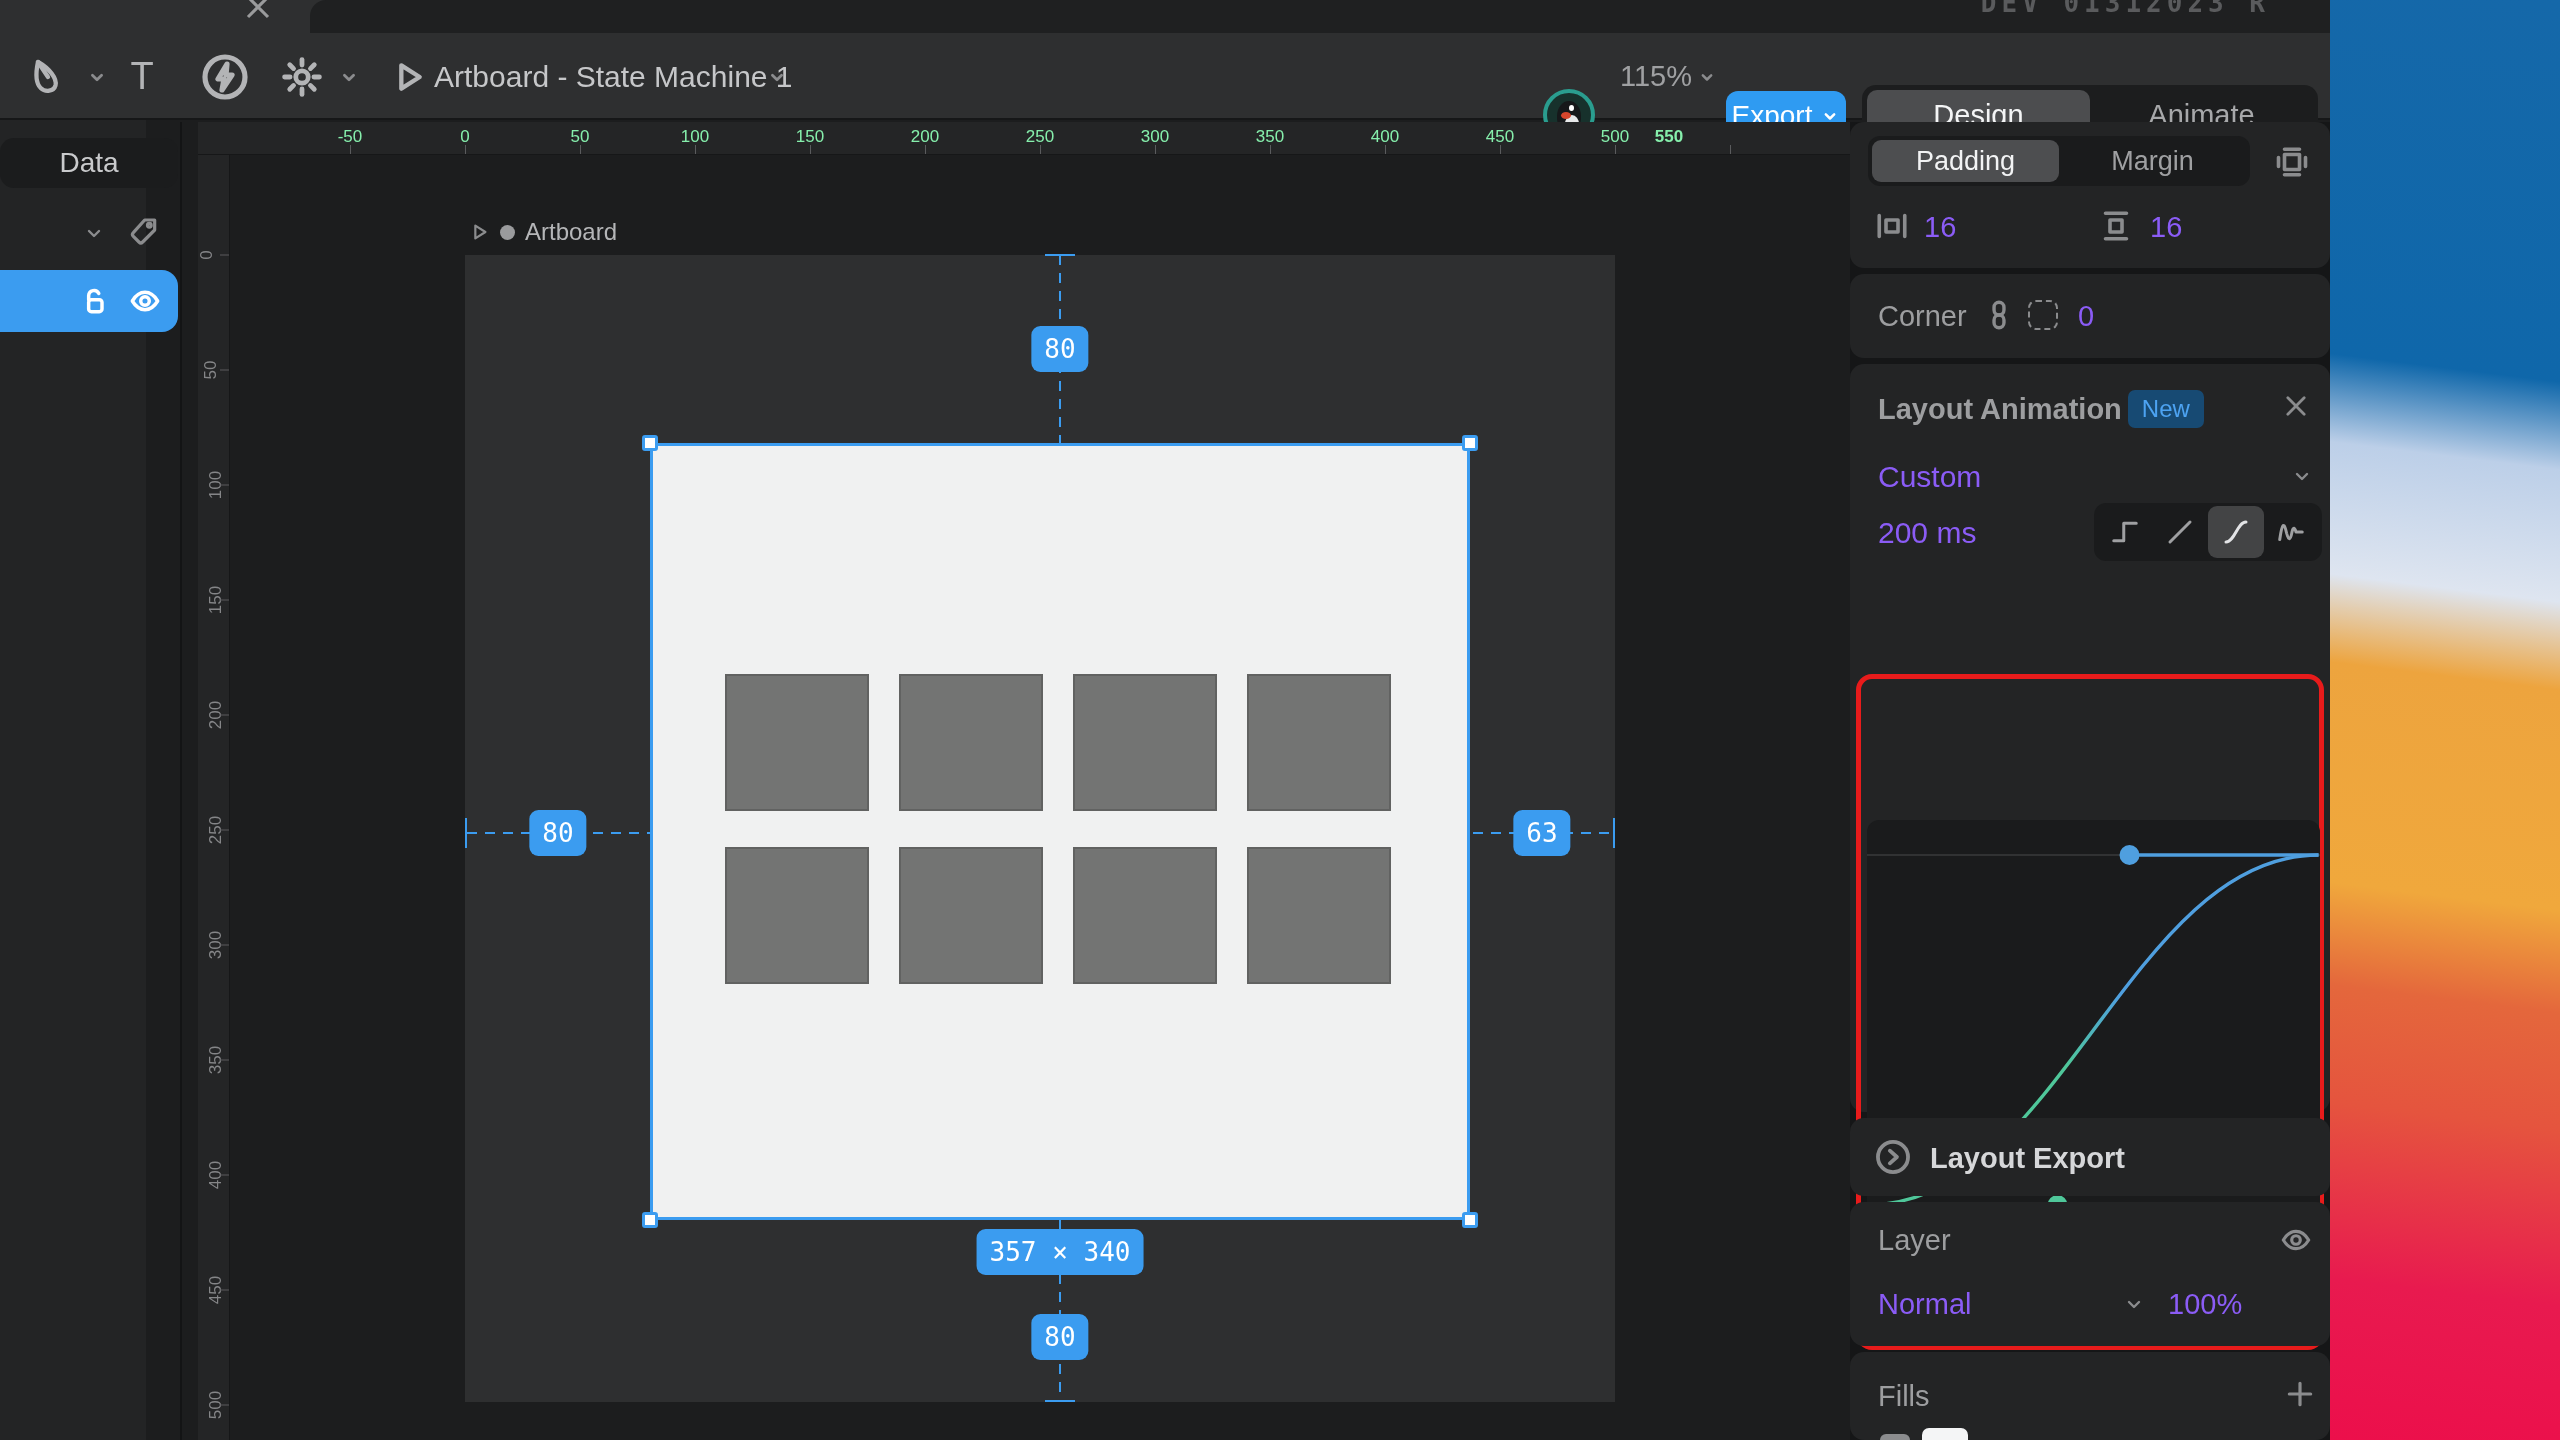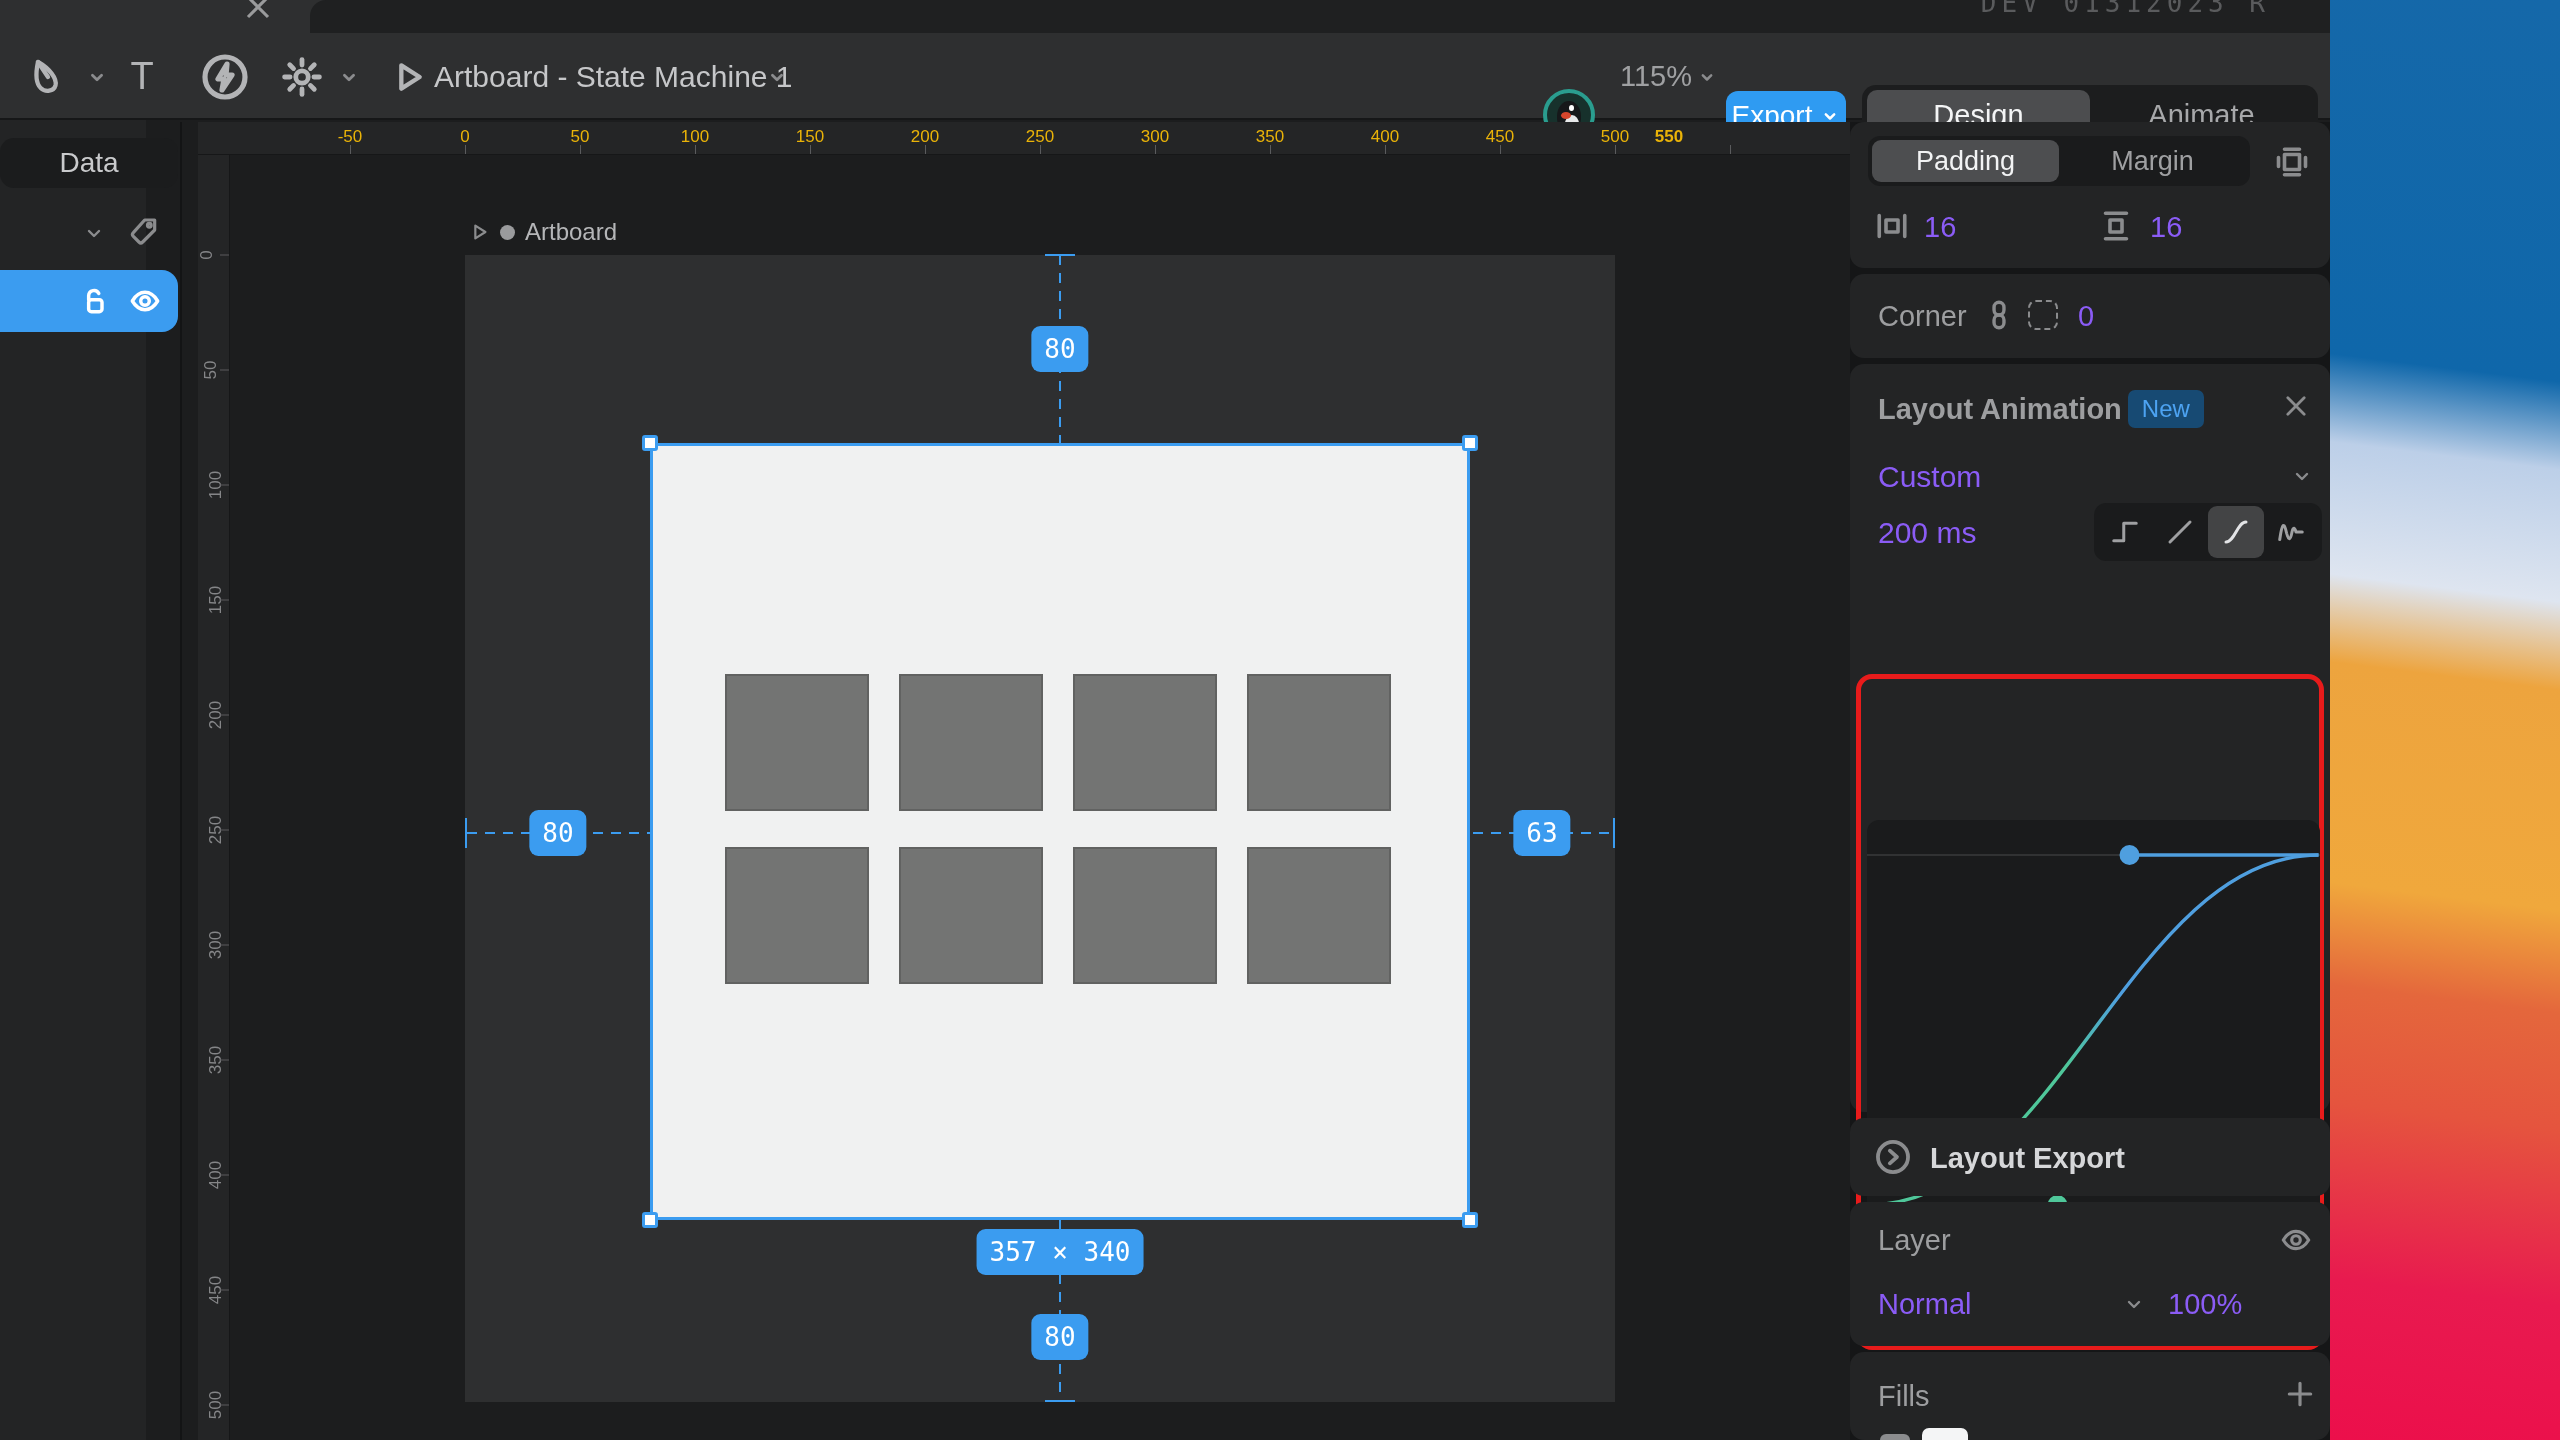--- a/index.html
+++ b/index.html
@@ -12,21 +12,21 @@
   #app { position:absolute; left:0; top:0; width:2330px; height:1440px; background:#1c1d1e; }
   #wallpaper { position:absolute; left:2330px; top:0; width:230px; height:1440px;
     background:linear-gradient(187deg,
       #1568a9 0%, #0f67aa 26%, #bccfe8 32%, #dee5f0 41%,
       #eda43e 47%, #f0a83c 62%, #e4673c 69%, #e5543e 77%,
       #e81a4f 89%, #ec0f4b 100%); }
 
   
   #titlebar { position:absolute; left:0; top:0; width:2330px; height:33px; background:#2e2f30; overflow:hidden; }
   #titlebar .tab { position:absolute; left:310px; top:0; width:2020px; height:33px;
-                   background:#1f2021; border-radius:16px 0 0 0; }
+                   background:#1f2021; border-radius:16px 0 0 0;font-weight:bold; }
   #titlebar .devnote { position:absolute; right:60px; top:-12px; font-family:"DejaVu Sans Mono", monospace;
                    font-size:26px; letter-spacing:5px; color:#5a5b5d; }
   .xicon { stroke:#9a9b9c; stroke-width:2.5; fill:none; }
 
   
   #toolbar { position:absolute; left:0; top:33px; width:2330px; height:87px; background:#2e2f30;
              border-bottom:2px solid #161718; }
   .tool { position:absolute; top:0; height:87px; display:flex; align-items:center; justify-content:center; }
   .icon-stroke { stroke:#b3b4b6; stroke-width:2.6; fill:none; stroke-linecap:round; stroke-linejoin:round; }
   .chev { stroke:#8b8c8e; stroke-width:3; fill:none; stroke-linecap:round; stroke-linejoin:round; }
@@ -58,21 +58,21 @@
   .white-stroke { stroke:#ffffff; stroke-width:2.6; fill:none; stroke-linecap:round; stroke-linejoin:round; }
   .gray-stroke { stroke:#8b8c8e; stroke-width:2.4; fill:none; stroke-linecap:round; stroke-linejoin:round; }
 
   
   #canvas { position:absolute; left:180px; top:122px; width:1670px; height:1318px; background:#1c1d1e;
             border-left:2px solid #131415; overflow:hidden; }
   #ruler-top { position:absolute; left:16px; top:0; width:1654px; height:33px; background:#242526;
                border-bottom:1px solid #161718; }
   #ruler-left { position:absolute; left:16px; top:0; width:32px; height:1318px; background:#242526;
                 border-right:1px solid #161718; }
-  .rlabel { position:absolute; font-size:17px; color:#eab308; transform:translateX(-50%); top:5px; }
+  .rlabel { position:absolute; font-size:17px; color:#86efac; transform:translateX(-50%); top:5px; }
   .rtick { position:absolute; width:1px; height:9px; background:#5a5b5d; bottom:0; }
   .rlabel-v { position:absolute; font-size:17px; color:#858688; left:4px; transform:translateY(-50%) rotate(-90deg); }
   .rtick-v { position:absolute; height:1px; width:9px; background:#5a5b5d; right:0; transform:translateY(-50%); }
   #artboard { position:absolute; left:283px; top:133px; width:1150px; height:1147px; background:#2e2f30; }
   #artboard-label { position:absolute; left:286px; top:94px; height:32px; display:flex; align-items:center; gap:10px;
                     color:#b5b6b8; font-size:24px; }
   #artboard-label .dot { width:15px; height:15px; border-radius:50%; background:#9a9b9d; }
 
   #selection { position:absolute; left:468px; top:321px; width:820px; height:777px; background:#f0f1f1;
                border:3px solid #3b9cf0; }

